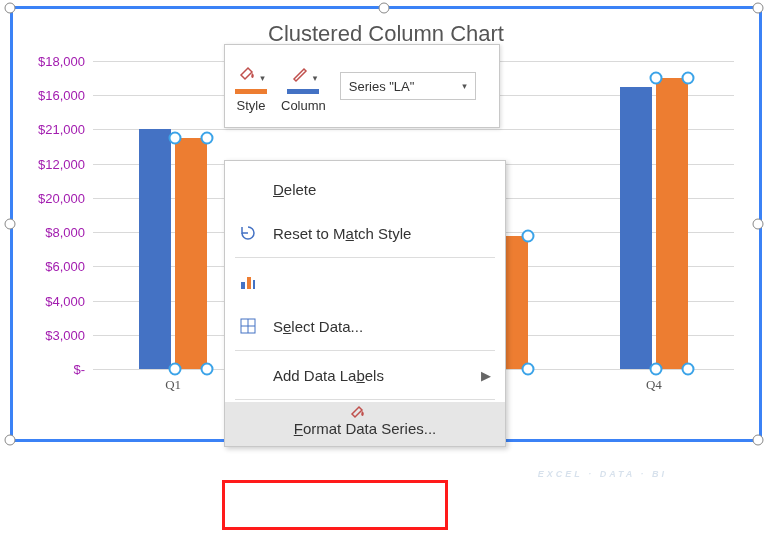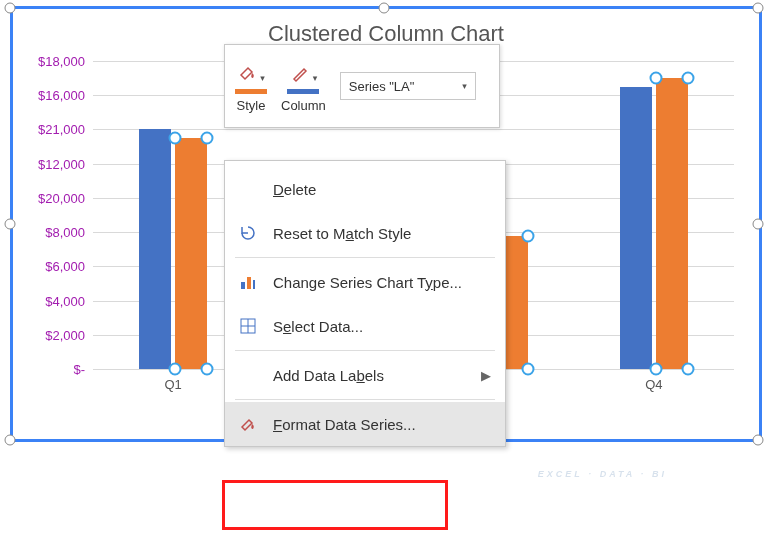--- a/index.html
+++ b/index.html
@@ -61,20 +61,21 @@
   .cats {
     position: absolute;
     left: 0; right: 0; bottom: -28px;
     height: 20px;
   }
   .cat-label {
     position: absolute;
     font-size: 13px;
     color: #555;
     transform: translateX(-50%);
+    font-family: Liberation Serif, serif;
   }
   .bar {
     position: absolute;
     bottom: 0;
   }
   .bar-blue { background: #4472C4; }
   .bar-orange { background: #ED7D31; }
   .series-handle {
     position: absolute;
     width: 9px; height: 9px;
@@ -136,21 +137,21 @@
   .ctx-item {
     display: flex;
     align-items: center;
     height: 44px;
     padding: 0 12px;
     font-size: 15px;
     color: #333;
     position: relative;
   }
   .ctx-item.disabled { color: #b0b0b0; }
-  .ctx-item.highlight { background: #e6e6e6; }
+  .ctx-item.highlight { background: #e6e6e6; flex-direction: column; }
   .ctx-icon {
     width: 22px;
     display: inline-flex;
     justify-content: center;
     margin-right: 14px;
     color: #4472C4;
   }
   .ctx-sep {
     border-top: 1px solid #ddd;
     margin: 2px 10px;
@@ -183,21 +184,21 @@
 </head>
 <body>
 
 <div class="stage">
   <div class="chart-frame">
     <div class="chart-title">Clustered Column Chart</div>
     <div class="plot" id="plot">
         <div class="grid-line" style="top: 100%;"></div>
         <div class="y-label" style="top: 100%;">$-</div>
         <div class="grid-line" style="top: 88.8889%;"></div>
-        <div class="y-label" style="top: 88.8889%;">$2,000</div>
+        <div class="y-label" style="top: 88.8889%;">$3,000</div>
         <div class="grid-line" style="top: 77.7778%;"></div>
         <div class="y-label" style="top: 77.7778%;">$4,000</div>
         <div class="grid-line" style="top: 66.6667%;"></div>
         <div class="y-label" style="top: 66.6667%;">$6,000</div>
         <div class="grid-line" style="top: 55.5556%;"></div>
         <div class="y-label" style="top: 55.5556%;">$8,000</div>
         <div class="grid-line" style="top: 44.4444%;"></div>
         <div class="y-label" style="top: 44.4444%;">$20,000</div>
         <div class="grid-line" style="top: 33.3333%;"></div>
         <div class="y-label" style="top: 33.3333%;">$12,000</div>
@@ -299,21 +300,20 @@
     </div>
     <div class="ctx-sep"></div>
     <div class="ctx-item">
       <span class="ctx-icon">
         <svg width="18" height="18">
             <rect x="2" y="9" width="4" height="7" fill="#4472C4"></rect>
             <rect x="8" y="4" width="4" height="12" fill="#ED7D31"></rect>
             <rect x="14" y="7" width="2" height="9" fill="#4472C4"></rect>
           </svg>
       </span>
-      <span>Change Series Chart T<span class="u">y</span>pe...</span>
     </div>
     <div class="ctx-item">
       <span class="ctx-icon">
         <svg width="18" height="18">
             <rect x="2" y="2" width="14" height="14" fill="none" stroke="#4472C4"></rect>
             <line x1="2" y1="9" x2="16" y2="9" stroke="#4472C4"></line>
             <line x1="9" y1="2" x2="9" y2="16" stroke="#4472C4"></line>
           </svg>
       </span>
       <span>S<span class="u">e</span>lect Data...</span>

